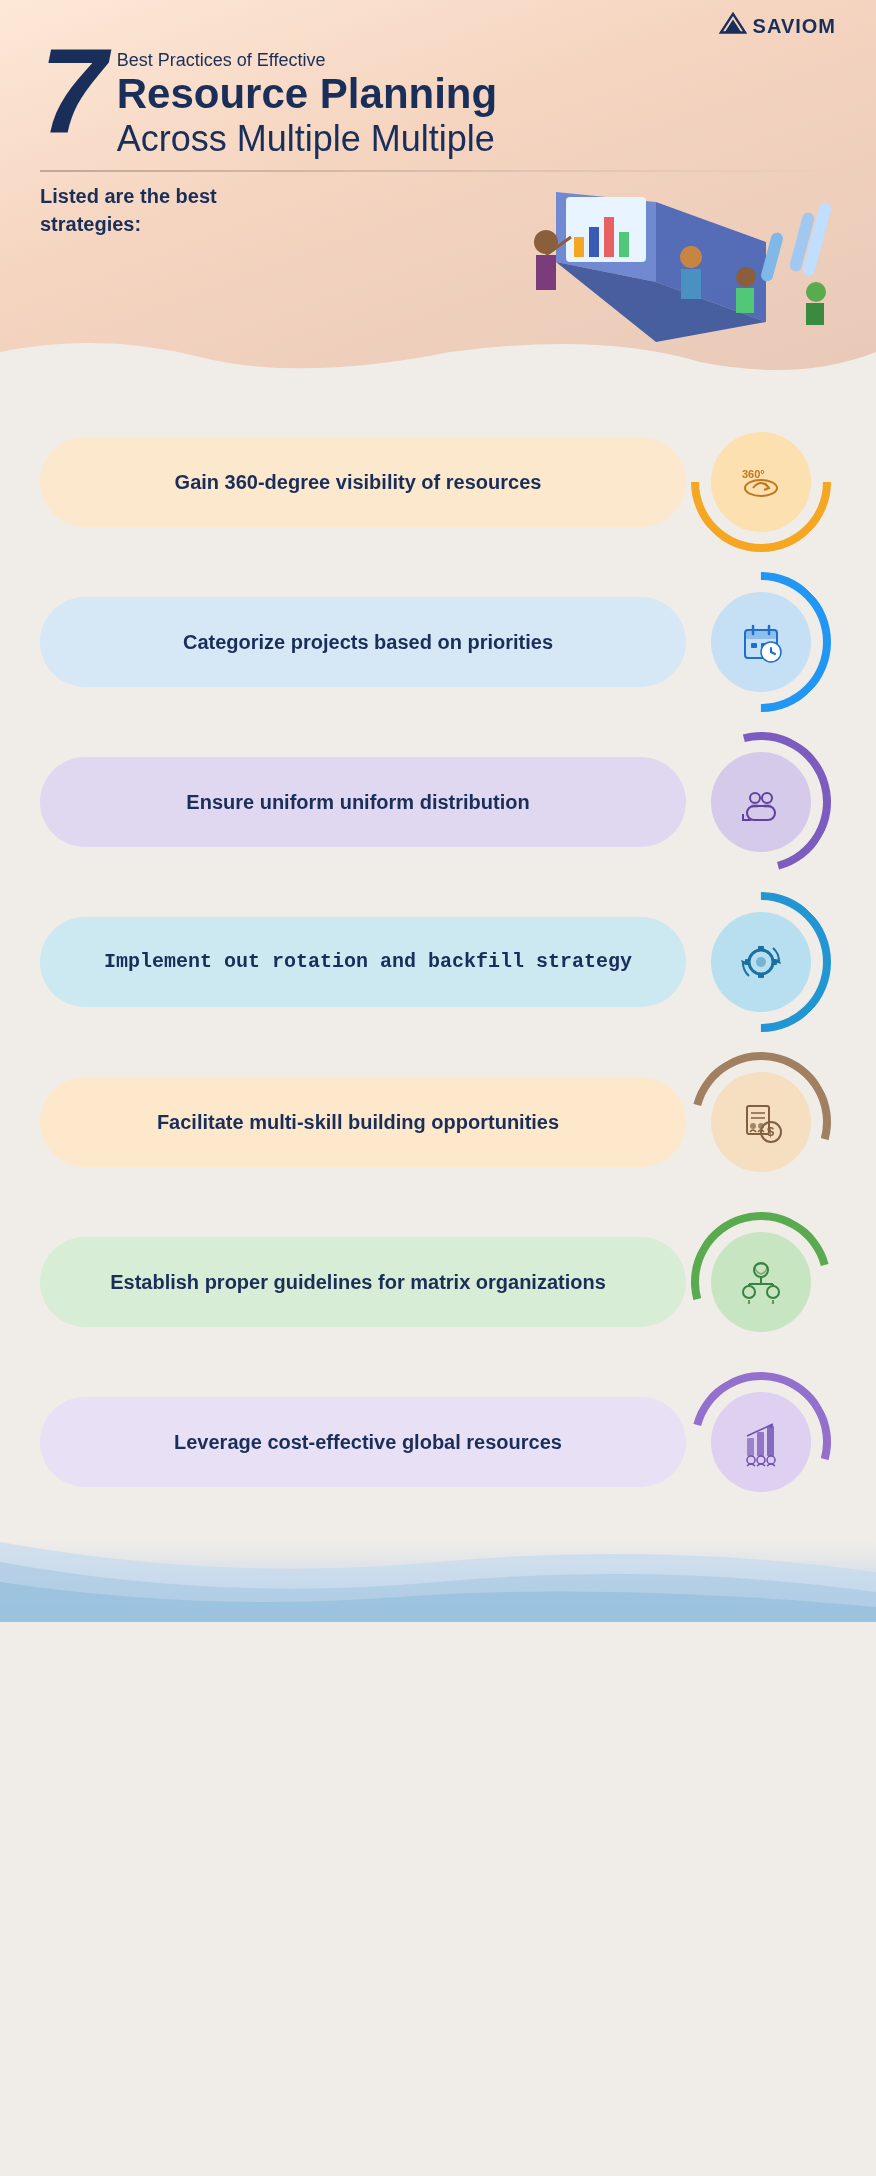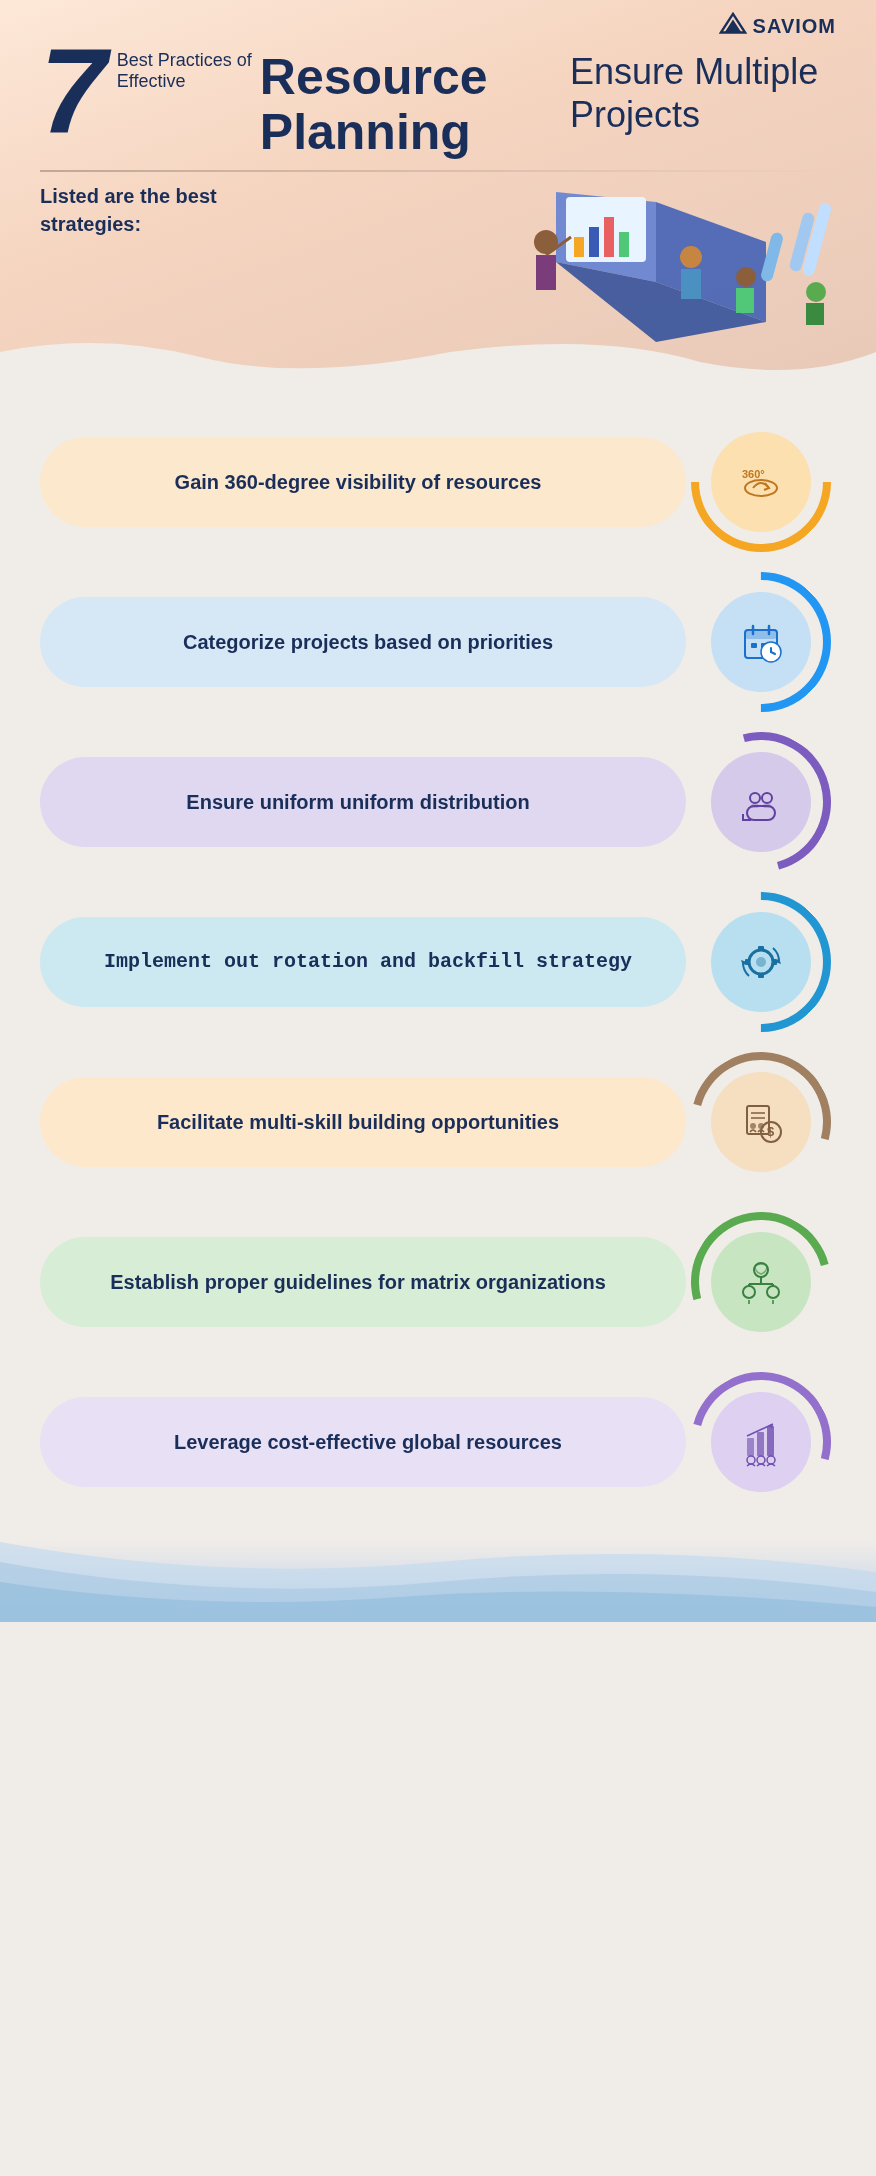--- a/index.html
+++ b/index.html
@@ -48,32 +48,32 @@
       font-size: 120px;
       font-weight: 900;
       color: #1a2e5a;
       line-height: 1;
       margin-top: -10px;
       font-style: italic;
     }
 
     .title-text {
       display: flex;
-      flex-direction: row;
+      flex-direction: column;
       margin-top: 10px;
     }
 
     .best-practices {
       font-size: 18px;
       color: #1a2e5a;
       font-weight: 400;
     }
 
     .resource-planning {
-      font-size: 50px;
+      font-size: 42px;
       font-weight: 800;
       color: #1a2e5a;
       line-height: 1.1;
     }
 
     .across-projects {
       font-size: 36px;
       font-weight: 400;
       color: #1a2e5a;
       line-height: 1.2;
@@ -238,21 +238,21 @@
       <polygon points="15,8 24,22 6,22" fill="#1a2e5a"></polygon>
     </svg>
     <span>SAVIOM</span>
   </div>
 
   <div class="header-title-area">
     <div class="big-seven">7</div>
     <div class="title-text">
       <span class="best-practices">Best Practices of Effective</span>
       <span class="resource-planning">Resource Planning</span>
-      <span class="across-projects">Ensure Multiple Projects</span>
+      <span class="across-projects">Across Multiple Multiple</span>
     </div>
   </div>
 
   <div class="header-divider"></div>
 
   <div class="header-bottom">
     <div class="strategies-text">Listed are the best strategies:</div>
 
     <div class="illustration">
       <svg class="illustration-svg" viewBox="0 0 380 180" xmlns="http://www.w3.org/2000/svg">

